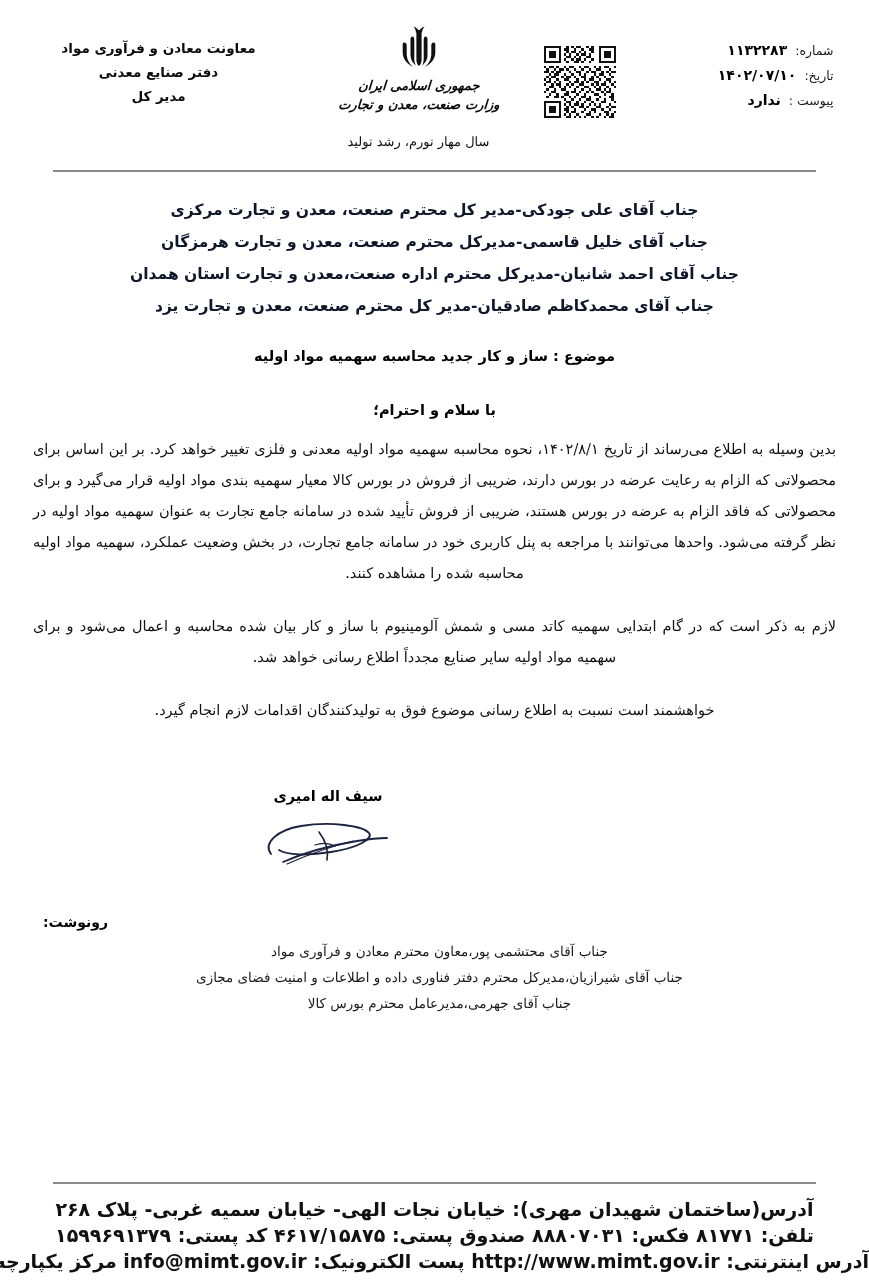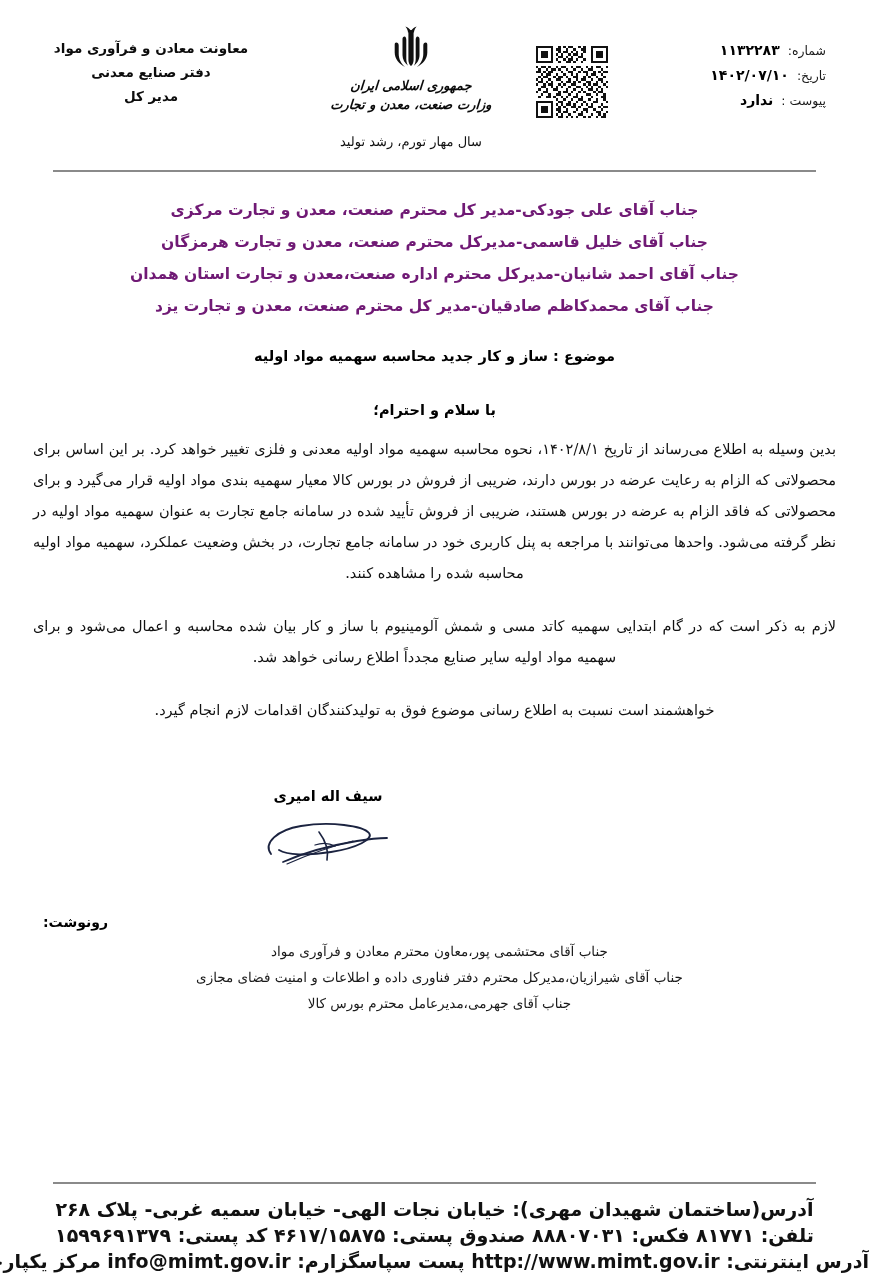--- a/index.html
+++ b/index.html
@@ -24,21 +24,21 @@
     background: #fff;
   }
 
   
   .header {
     position: relative;
     height: 160px;
     display: flex;
     flex-direction: row-reverse;
     align-items: flex-start;
-    justify-content: flex-start;
+    justify-content: center;
     padding: 18px 28px 0 16px;
     box-sizing: border-box;
   }
   .header-right {
     width: 270px;
     text-align: center;
     padding-top: 18px;
   }
   .header-right .hr-line {
     font-size: 13.5px;
@@ -132,21 +132,21 @@
     box-sizing: border-box;
   }
   .recipients {
     text-align: center;
     margin-bottom: 26px;
   }
   .recipient {
     font-size: 15.5px;
     font-weight: bold;
     line-height: 32px;
-    color: #701a75;
+    color: #0f172a;
     white-space: nowrap;
   }
   .subject {
     text-align: center;
     font-size: 14.5px;
     font-weight: bold;
     margin: 18px 0 38px 0;
     color: #000;
   }
   .greeting {
@@ -571,20 +571,20 @@
       <span>فکس:</span>
       <span>۸۸۸۰۷۰۳۱</span>
       <span>صندوق پستی:</span>
       <span>۴۶۱۷/۱۵۸۷۵</span>
       <span>کد پستی:</span>
       <span>۱۵۹۹۶۹۱۳۷۹</span>
     </div>
     <div class="footer-line">
       <span>آدرس اینترنتی:</span>
       <span class="ltr">http://www.mimt.gov.ir</span>
-      <span>پست سپاسگزارم:</span>
+      <span>پست الکترونیک:</span>
       <span class="ltr">info@mimt.gov.ir</span>
       <span>مرکز یکپارچه پاسخگویی:</span>
       <span>۱۲۴</span>
     </div>
   </div>
 
 </div>
 
 </body></html>

